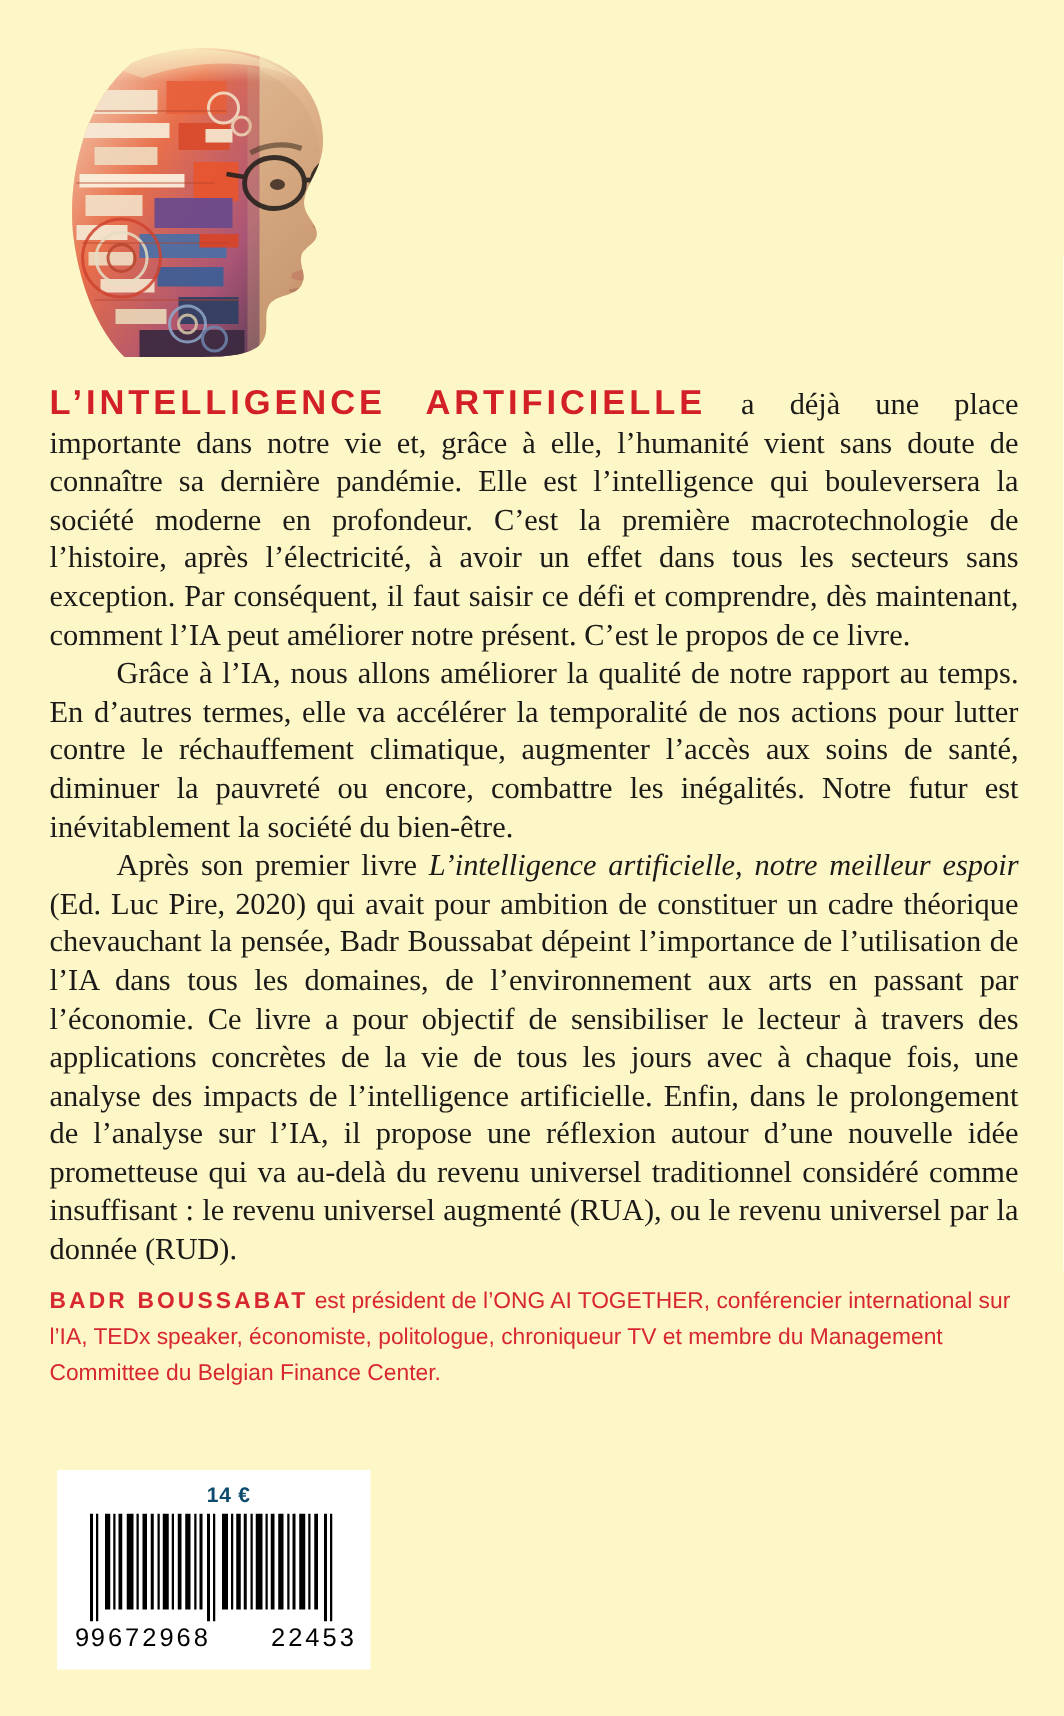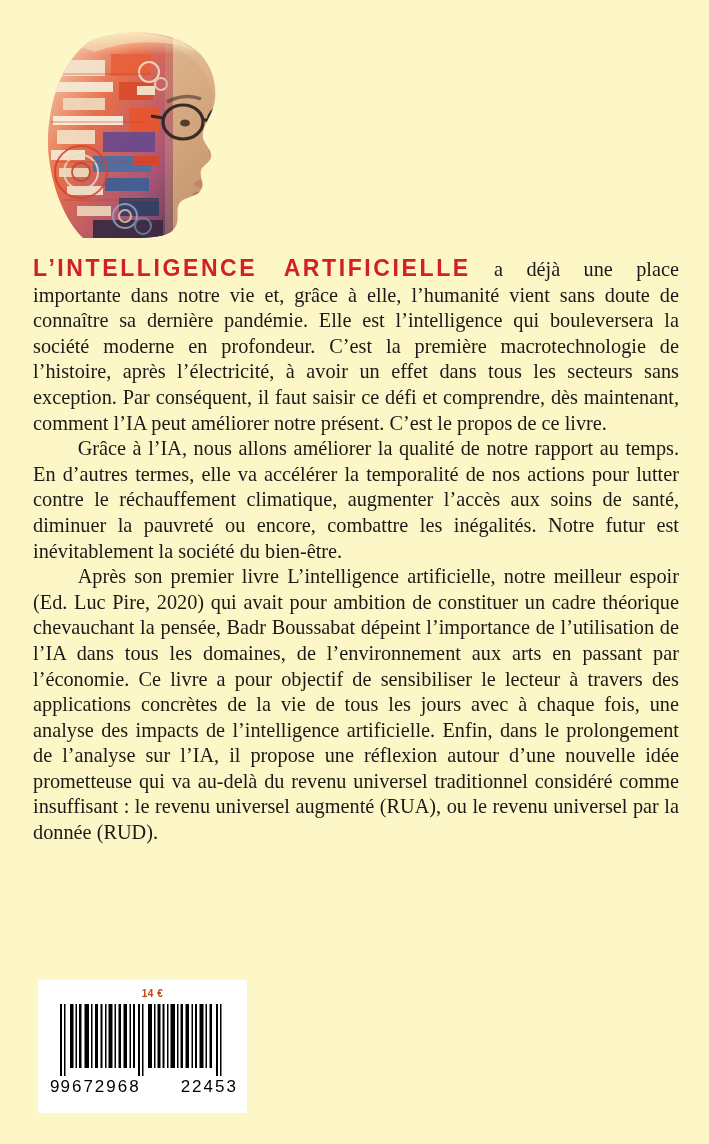--- a/index.html
+++ b/index.html
@@ -58,21 +58,21 @@
     text-indent: 0;
   }
   .lead-title {
     color: #d22026;
     font-family: "Liberation Sans", sans-serif;
     font-weight: bold;
     font-size: 23px;
     letter-spacing: 2.6px;
     white-space: nowrap;
   }
-  .ital { }
+  .ital { font-style: italic; }
 
   
   .bio {
     position: absolute;
     left: 33px;
     top: 856px;
     width: 648px;
     color: #d7282f;
     font-family: "Liberation Sans", sans-serif;
     font-size: 15.2px;
@@ -90,22 +90,22 @@
     left: 38px;
     top: 980px;
     width: 209px;
     height: 133px;
     background: #ffffff;
   }
   .price {
     text-align: center;
     font-family: "Liberation Sans", sans-serif;
     font-weight: bold;
-    font-size: 10px;
-    color: #c2410c;
+    font-size: 14px;
+    color: #0c4a6e;
     margin-top: 8px;
     letter-spacing: 0.5px;
     margin-left: 20px;
   }
   .bars {
     margin: 5px auto 0 auto;
     width: 170px;
     height: 72px;
     display: block;
   }
@@ -280,20 +280,23 @@
       </svg>
     </div>
 
     <div class="body-copy">
       <p class="first"><span class="lead-title">L’INTELLIGENCE ARTIFICIELLE</span><span> a déjà une place importante dans notre vie et, grâce à elle, l’humanité vient sans doute de connaître sa dernière pandémie. Elle est l’intelligence qui bouleversera la société moderne en profondeur. C’est la première macrotechnologie de l’histoire, après l’électricité, à avoir un effet dans tous les secteurs sans exception. Par conséquent, il faut saisir ce défi et comprendre, dès maintenant, comment l’IA peut améliorer notre présent. C’est le propos de ce livre.</span></p>
       <p>Grâce à l’IA, nous allons améliorer la qualité de notre rapport au temps. En d’autres termes, elle va accélérer la temporalité de nos actions pour lutter contre le réchauffement climatique, augmenter l’accès aux soins de santé, diminuer la pauvreté ou encore, combattre les inégalités. Notre futur est inévitablement la société du bien-être.</p>
       <p><span>Après son premier livre </span><span class="ital">L’intelligence artificielle, notre meilleur espoir</span><span> (Ed. Luc Pire, 2020) qui avait pour ambition de constituer un cadre théorique chevauchant la pensée, Badr Boussabat dépeint l’importance de l’utilisation de l’IA dans tous les domaines, de l’environnement aux arts en passant par l’économie. Ce livre a pour objectif de sensibiliser le lecteur à travers des applications concrètes de la vie de tous les jours avec à chaque fois, une analyse des impacts de l’intelligence artificielle. Enfin, dans le prolongement de l’analyse sur l’IA, il propose une réflexion autour d’une nouvelle idée prometteuse qui va au-delà du revenu universel traditionnel considéré comme insuffisant : le revenu universel augmenté (RUA), ou le revenu universel par la donnée (RUD).</span></p>
     </div>
   </div>
 
+  <div class="bio">
+    <span class="name">BADR BOUSSABAT</span><span> est président de l’ONG AI TOGETHER, conférencier international sur l’IA, TEDx speaker, économiste, politologue, chroniqueur TV et membre du Management Committee du Belgian Finance Center.</span>
+  </div>
 
   <div class="barcode-box">
     <div class="price">14 €</div>
     <svg class="bars" viewBox="0 0 340 144" preserveAspectRatio="none" aria-hidden="true">
       <rect x="0" y="0" width="340" height="144" fill="#ffffff"></rect>
       <g fill="#000000">
         <rect x="4" y="0" width="4" height="144"></rect>
         <rect x="12" y="0" width="3" height="144"></rect>
         <rect x="24" y="0" width="7" height="128"></rect>
         <rect x="35" y="0" width="3" height="128"></rect>

